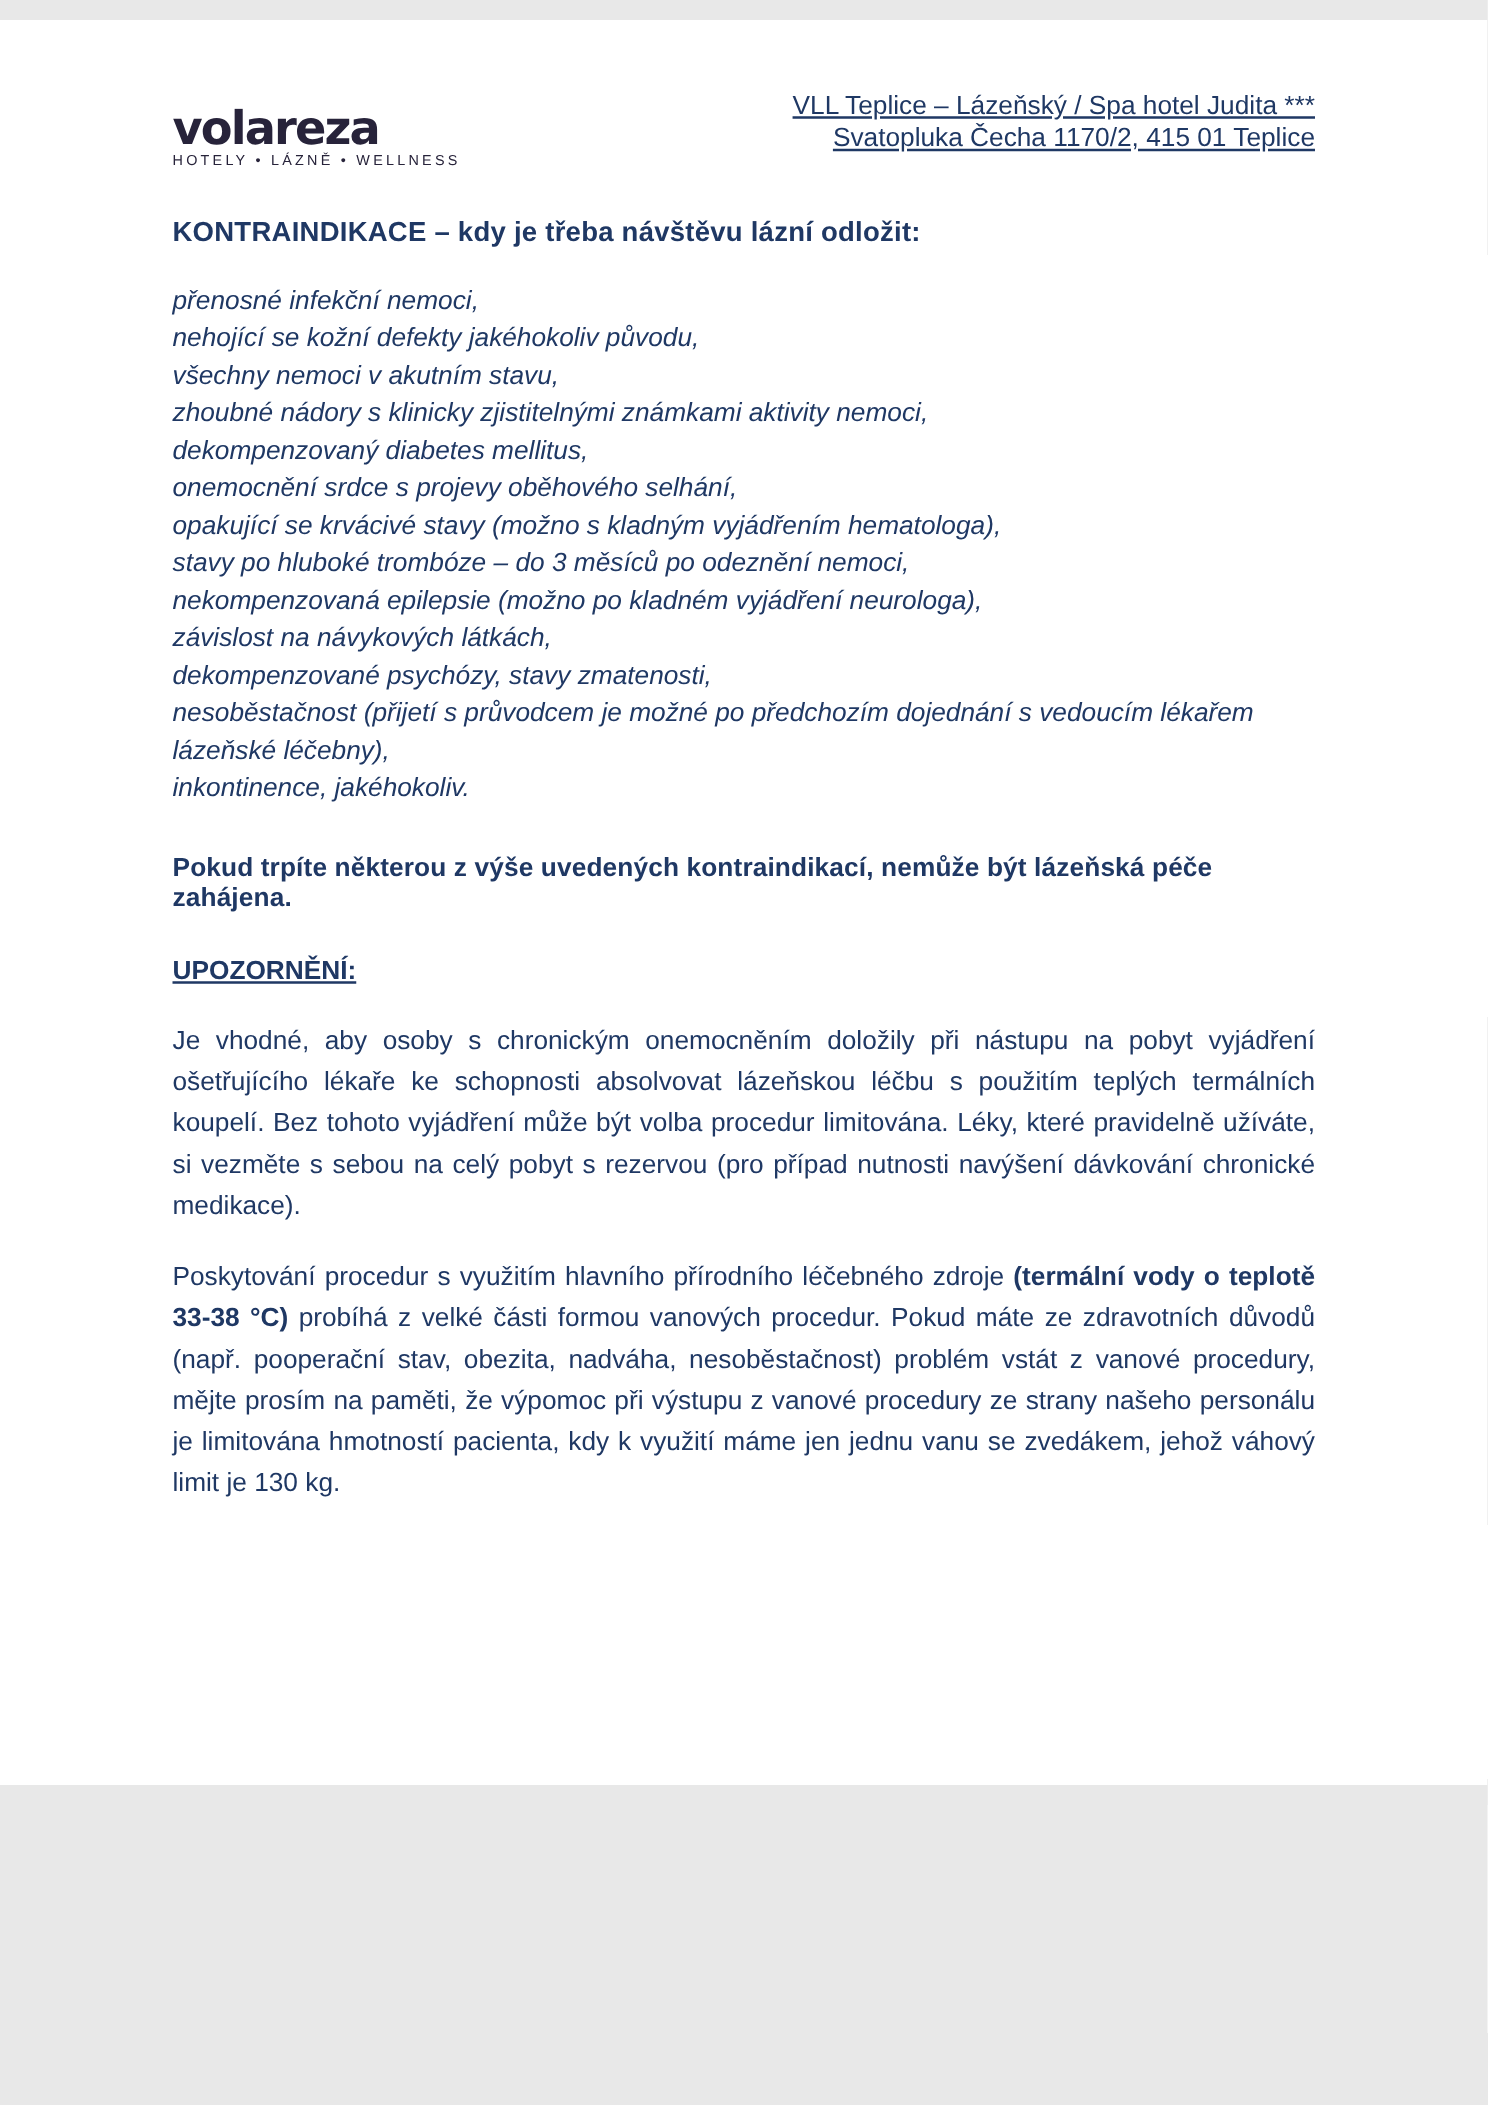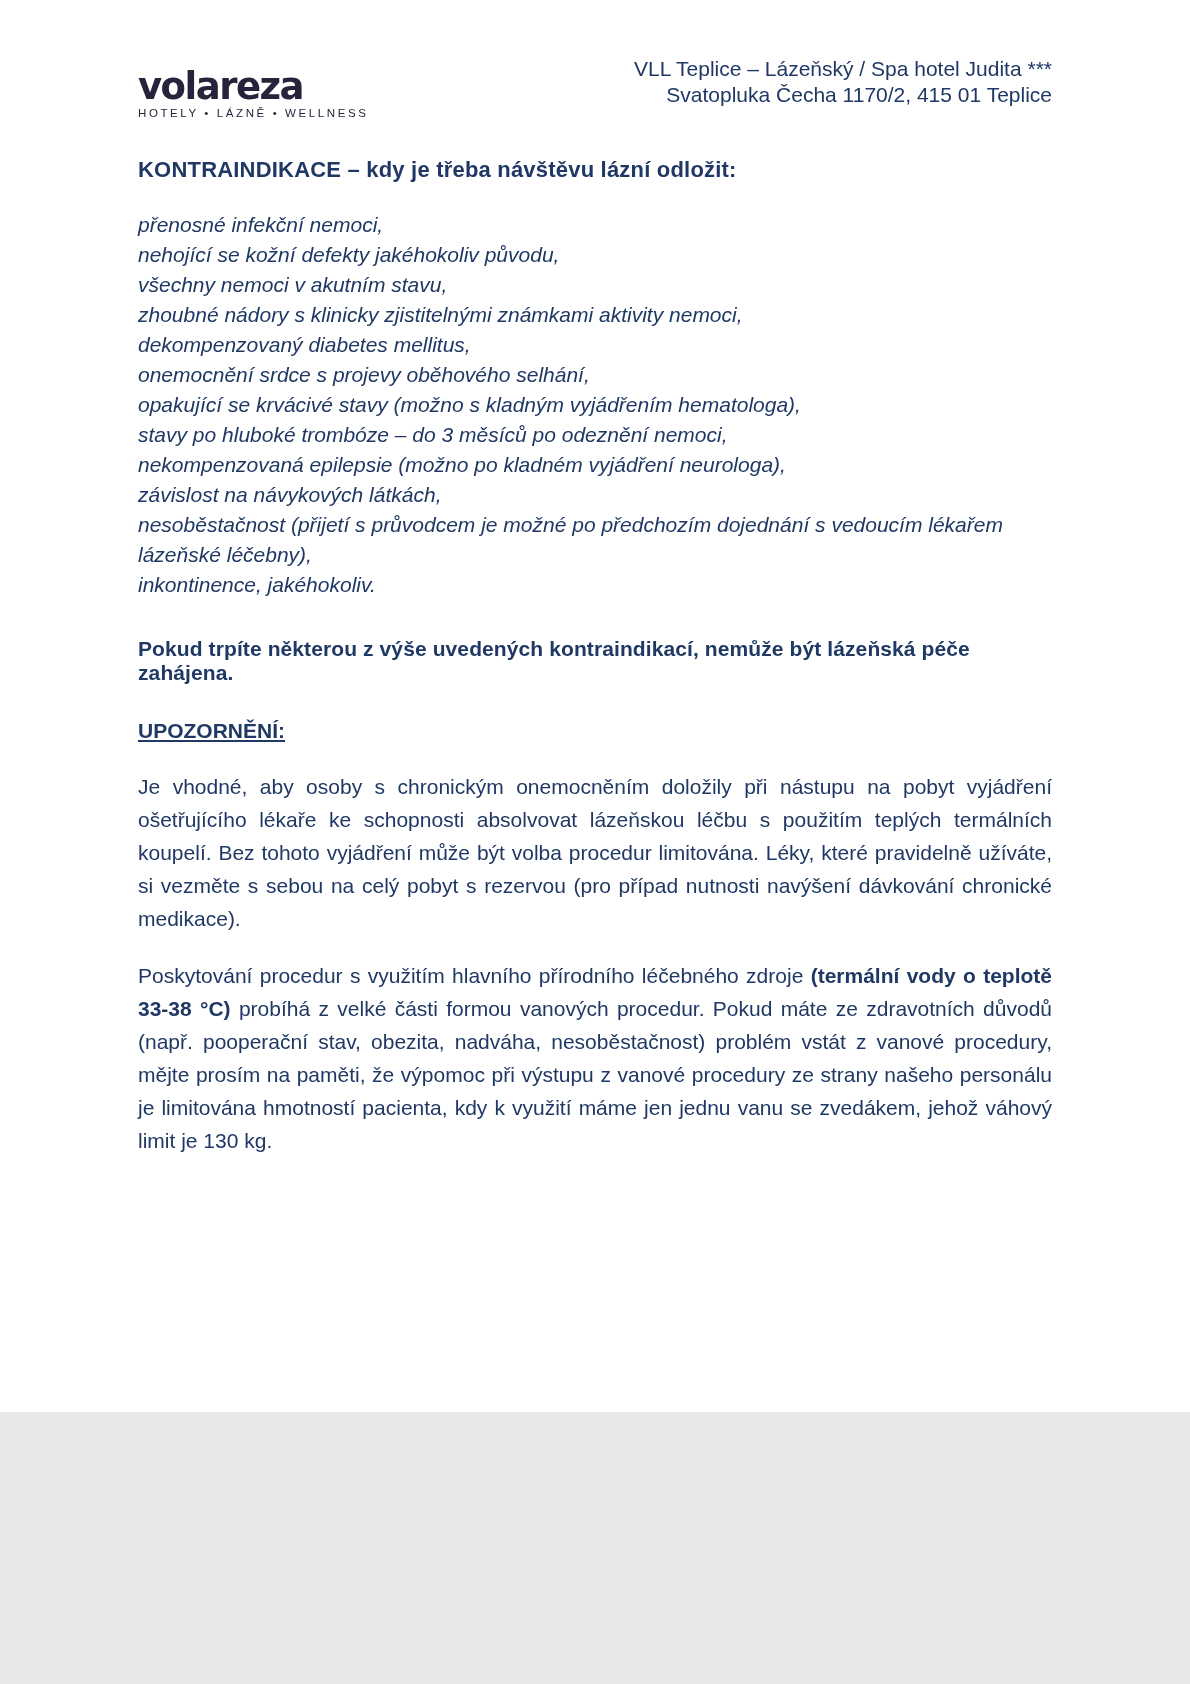--- a/index.html
+++ b/index.html
@@ -1,20 +1,20 @@
 <!DOCTYPE html>
 <html lang="cs"><head>
 <meta charset="utf-8">
 <style>
   html, body { margin: 0; padding: 0; background: #e8e8e8; }
   .page {
     position: relative;
     width: 1190px;
     height: 1412px;
-    margin: 0 auto;
+    margin: 16px auto;
     background: #ffffff;
     font-family: "Liberation Sans", sans-serif;
     color: #1F3864;
     overflow: hidden;
     box-sizing: border-box;
   }
   
   .header {
     display: flex;
     justify-content: space-between;
@@ -31,21 +31,21 @@
     color: #27233a;
   }
   .logo-tagline {
     margin-top: 5px;
     font-size: 11.5px;
     font-weight: 400;
     letter-spacing: 2.6px;
     color: #27233a;
     white-space: nowrap;
   }
-  .hotel-info { text-align: right; font-size: 21px; line-height: 26px; }
+  .hotel-info { text-align: right; font-size: 21px; line-height: 26px; text-decoration: underline; }
 
   
   .content { padding: 0 138px; }
   .doc-heading {
     margin-top: 38px;
     font-size: 22px;
     font-weight: bold;
     letter-spacing: 0.2px;
   }
   .ci-list { margin-top: 27px; font-size: 21px; line-height: 30px; }
@@ -93,20 +93,21 @@
         <div>přenosné infekční nemoci,</div>
         <div>nehojící se kožní defekty jakéhokoliv původu,</div>
         <div>všechny nemoci v akutním stavu,</div>
         <div>zhoubné nádory s klinicky zjistitelnými známkami aktivity nemoci,</div>
         <div>dekompenzovaný diabetes mellitus,</div>
         <div>onemocnění srdce s projevy oběhového selhání,</div>
         <div>opakující se krvácivé stavy (možno s kladným vyjádřením hematologa),</div>
         <div>stavy po hluboké trombóze – do 3 měsíců po odeznění nemoci,</div>
         <div>nekompenzovaná epilepsie (možno po kladném vyjádření neurologa),</div>
         <div>závislost na návykových látkách,</div>
+        <div>dekompenzované psychózy, stavy zmatenosti,</div>
         <div>nesoběstačnost (přijetí s průvodcem je možné po předchozím dojednání s vedoucím lékařem lázeňské léčebny),</div>
         <div>inkontinence, jakéhokoliv.</div>
       </div>
 
     <div class="warning-line">Pokud trpíte některou z výše uvedených kontraindikací, nemůže být lázeňská péče zahájena.</div>
 
     <div class="notice-heading">UPOZORNĚNÍ:</div>
 
     <p class="para">Je vhodné, aby osoby s chronickým onemocněním doložily při nástupu na pobyt vyjádření ošetřujícího lékaře ke schopnosti absolvovat lázeňskou léčbu s použitím teplých termálních koupelí. Bez tohoto vyjádření může být volba procedur limitována. Léky, které pravidelně užíváte, si vezměte s sebou na celý pobyt s rezervou (pro případ nutnosti navýšení dávkování chronické medikace).</p>
 

